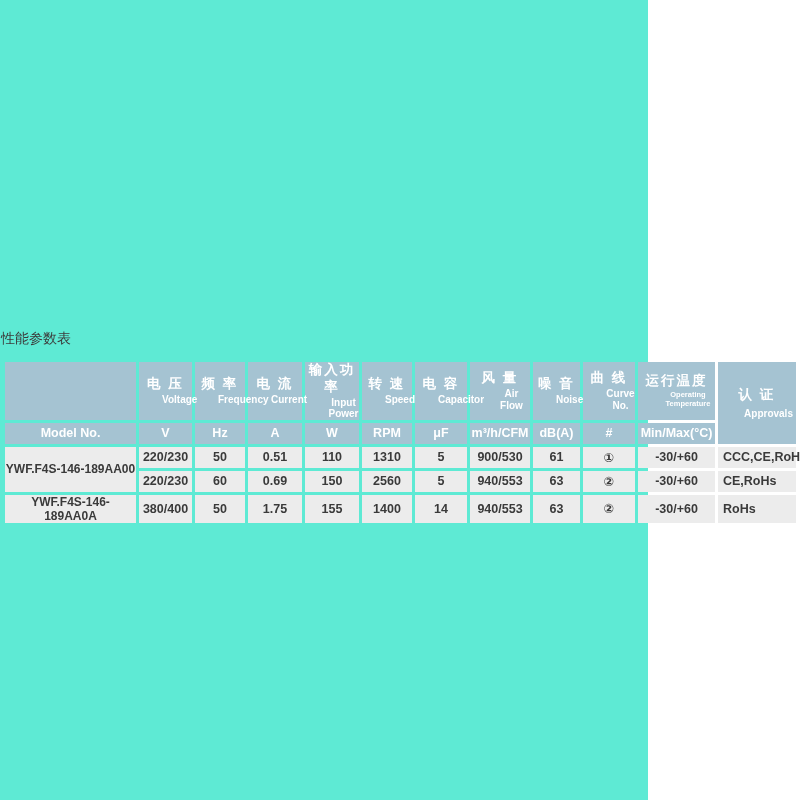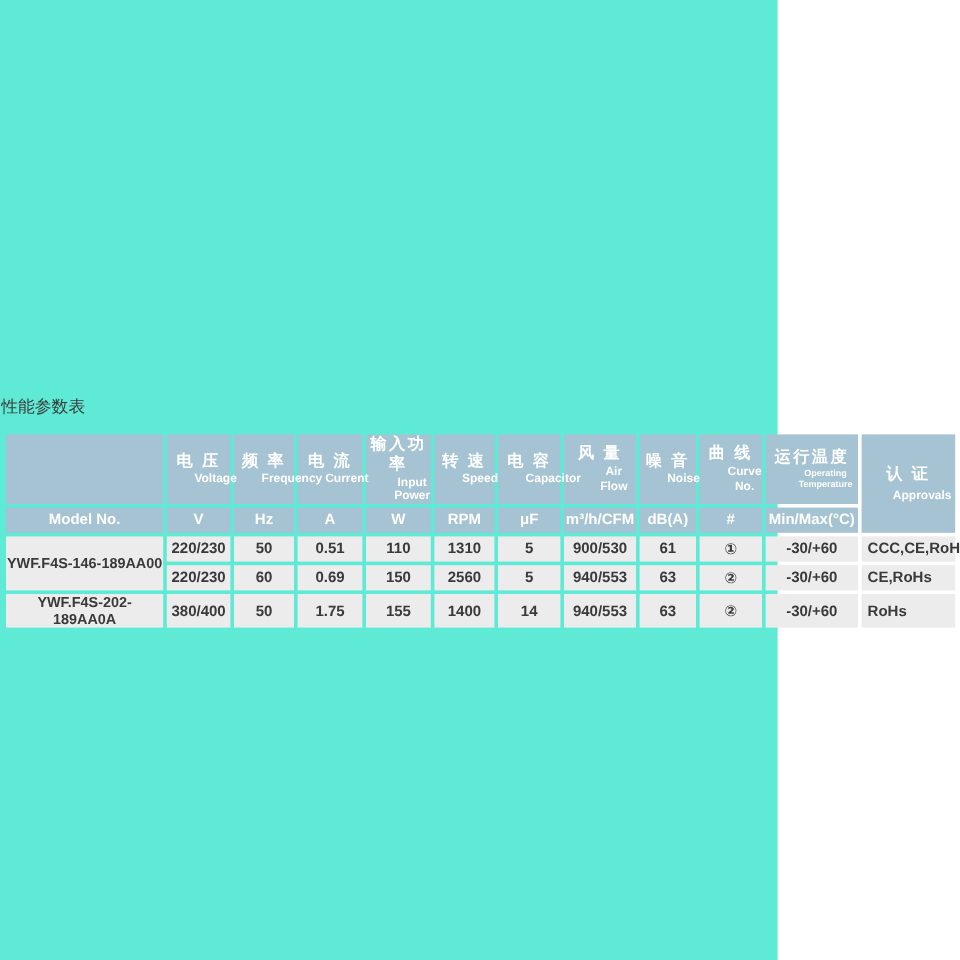--- a/index.html
+++ b/index.html
@@ -163,21 +163,21 @@
       <td class="d">2560</td>
       <td class="d">5</td>
       <td class="d">940/553</td>
       <td class="d">63</td>
       <td class="d">②</td>
       <td class="d">-30/+60</td>
       <td class="d left">CE,RoHs</td>
     </tr>
 
     <tr class="data">
-      <td class="d model">YWF.F4S-202-189AA0A</td>
+      <td class="d model">YWF.F4S-146-189AA0A</td>
       <td class="d">380/400</td>
       <td class="d">50</td>
       <td class="d">1.75</td>
       <td class="d">155</td>
       <td class="d">1400</td>
       <td class="d">14</td>
       <td class="d">940/553</td>
       <td class="d">63</td>
       <td class="d">②</td>
       <td class="d">-30/+60</td>

